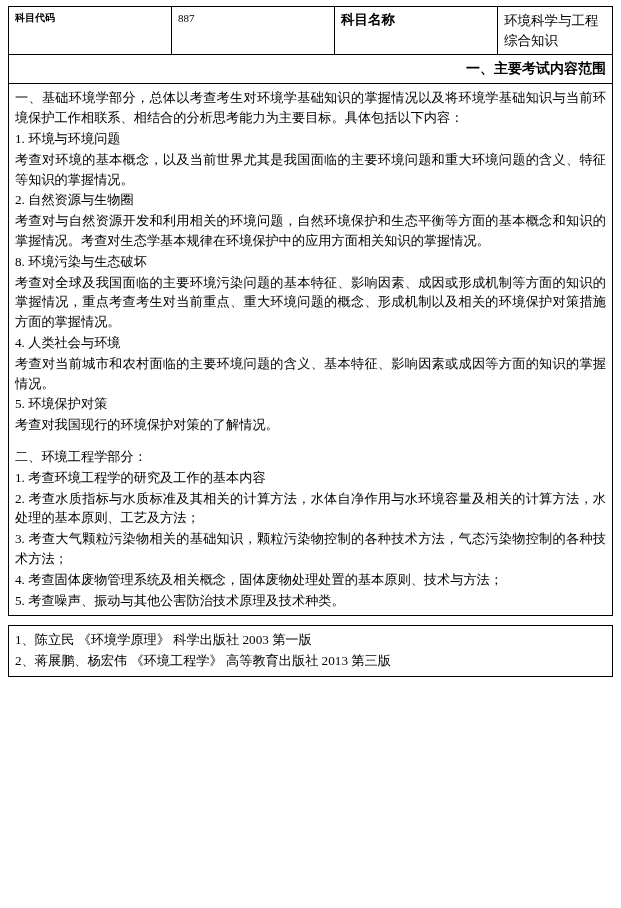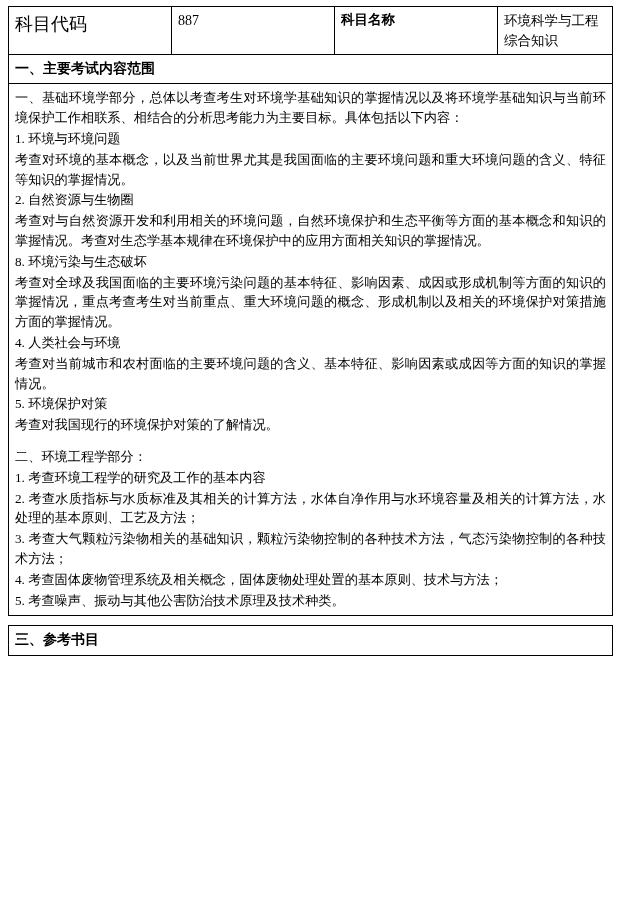--- a/index.html
+++ b/index.html
@@ -25,38 +25,38 @@
     border-collapse: collapse;
     table-layout: fixed;
   }
   table.doc td {
     border: 1px solid #000;
     vertical-align: top;
     padding: 4px 6px;
   }
   .hdr-label {
     width: 150px;
-    font-weight: normal;
-    font-size: 18px;
+    font-weight: bold;
+    font-size: 10px;
   }
   .hdr-value {
     width: 150px;
-    font-size: 14px;
+    font-size: 11px;
   }
   .hdr-label2 {
     width: 150px;
     font-weight: bold;
     font-size: 13.5px;
     font-family: Liberation Mono, monospace;
   }
   .hdr-value2 {
     font-size: 13.5px;
   }
   .section-title {
-    text-align: left;
+    text-align: right;
     font-weight: bold;
     font-size: 14px;
     padding: 3px 0;
   }
   .body-cell {
     padding: 4px 8px 6px 8px;
     font-size: 13.2px;
     line-height: 1.5;
   }
   .body-cell p {
@@ -110,18 +110,21 @@
       </td>
     </tr>
   </tbody>
     </table>
 
   <div class="spacer"></div>
 
   <table class="doc">
     <tbody>
     <tr>
-      <td class="section-title">三、参考书目</td>
+      <td class="body-cell">
+        <p>1、陈立民 《环境学原理》 科学出版社 2003 第一版</p>
+        <p>2、蒋展鹏、杨宏伟 《环境工程学》 高等教育出版社 2013 第三版</p>
+      </td>
     </tr>
   </tbody>
     </table>
 
 </div>
 
 </body></html>

